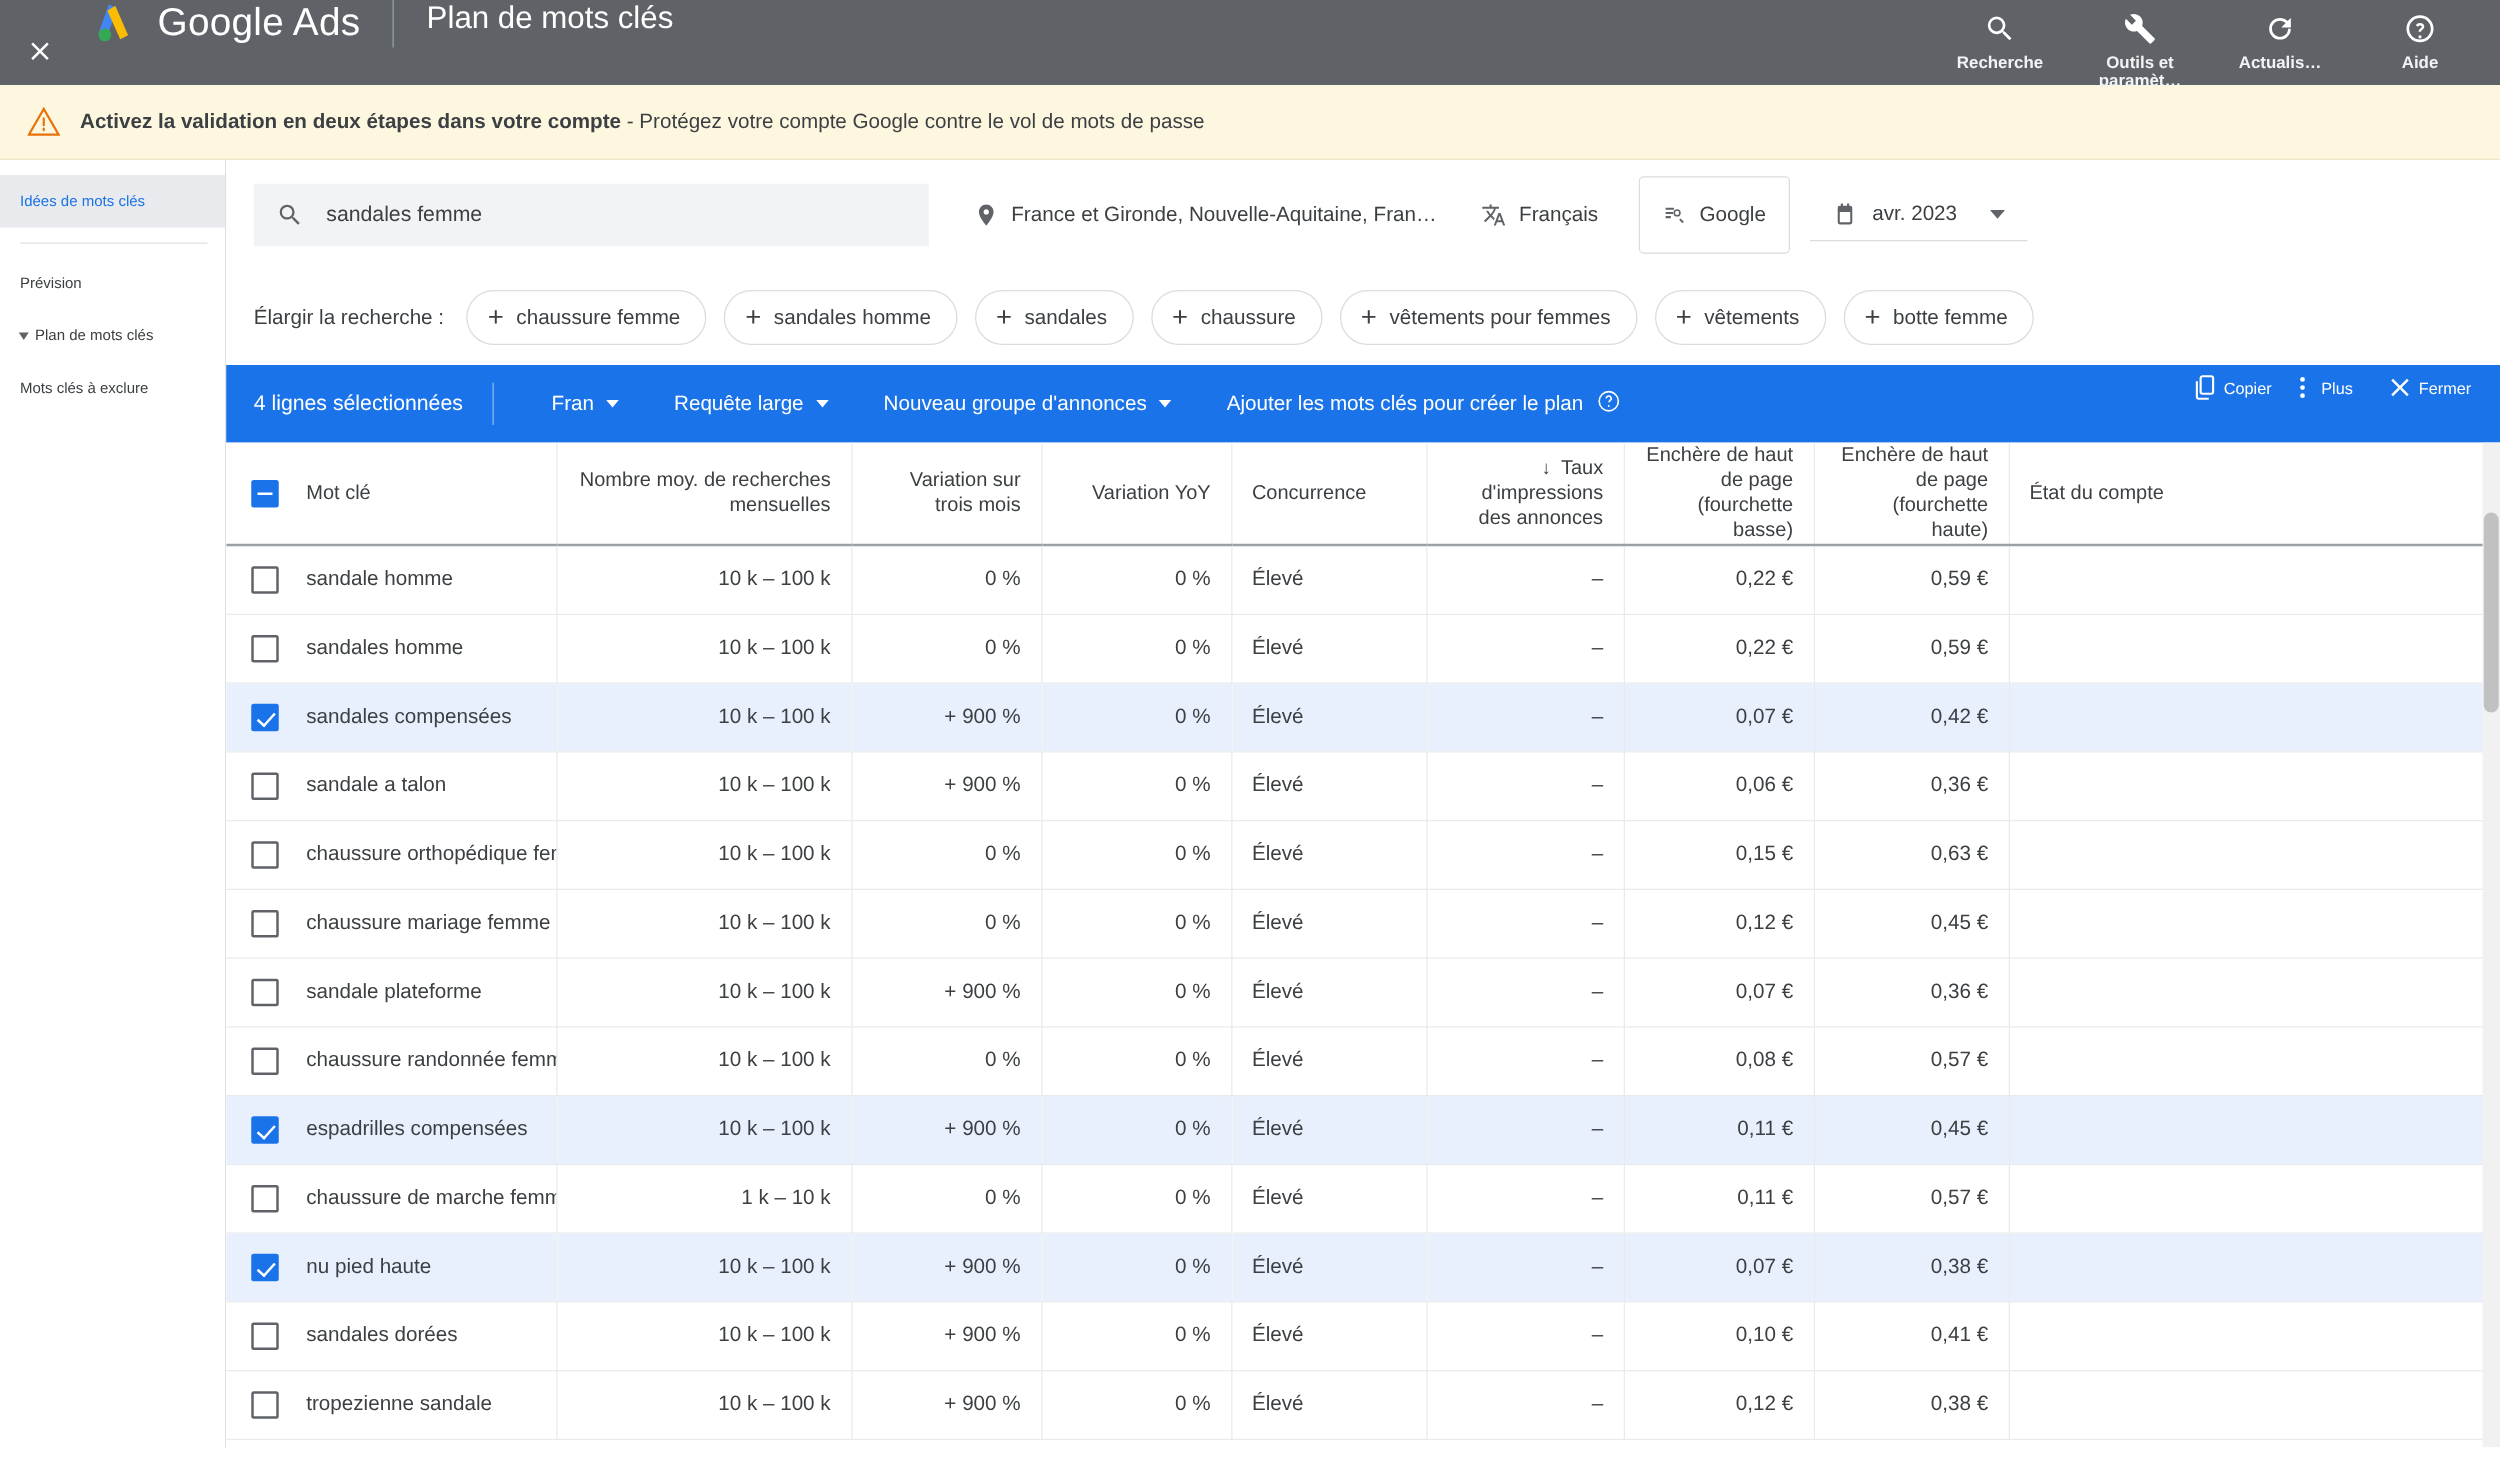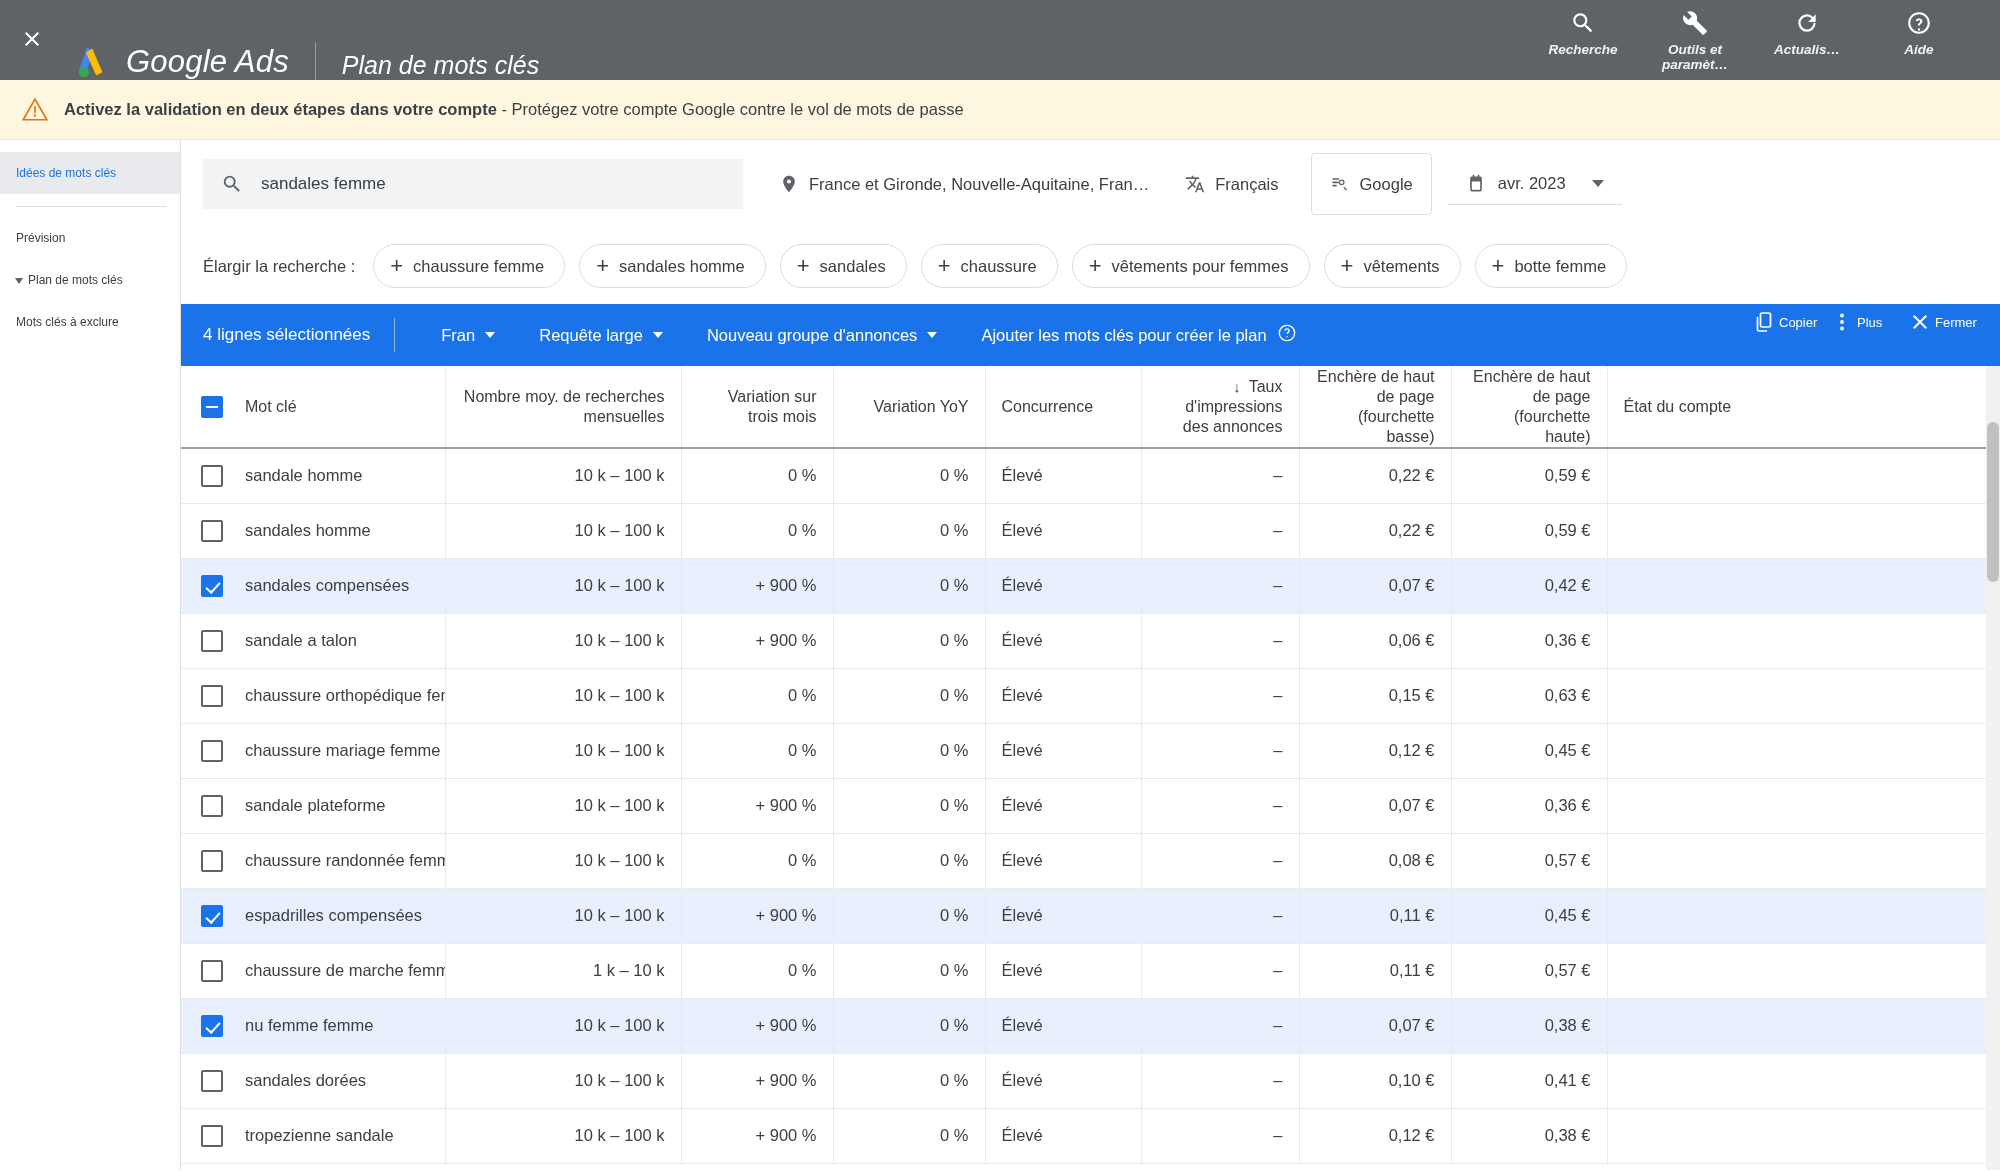--- a/index.html
+++ b/index.html
@@ -7,27 +7,26 @@
     margin: 0; padding: 0;
     width: 2000px; height: 1172px;
     overflow: hidden;
     background: #fff;
     font-family: "Liberation Sans", sans-serif;
     -webkit-font-smoothing: antialiased;
   }
 
   
   .topbar {
-    height: 80px;
+    height: 68px;
     background: #5f6368;
     display: flex;
-    align-items: flex-end;
+    align-items: flex-start;
     position: relative;
     color: #fff;
-    font-style: italic;
   }
   .topbar-close {
     width: 64px; height: 82px;
     display: flex; align-items: center; justify-content: center;
     cursor: pointer;
   }
   .topbar-close svg { width: 24px; height: 24px; }
   .ads-logo {
     display: flex; align-items: center; gap: 14px;
     margin-left: 10px;
@@ -44,21 +43,21 @@
     background: #9aa0a6;
     margin: 0 26px;
   }
   .topbar-title {
     font-size: 25px;
     color: #fff;
     font-weight: 400;
   }
   .topbar-actions {
     position: absolute;
-    right: 25px; top: 0;
+    right: 8px; top: 0;
     height: 82px;
     display: flex;
     align-items: flex-start;
   }
   .topbar-action {
     width: 112px;
     padding-top: 10px;
     display: flex;
     flex-direction: column;
     align-items: center;
@@ -784,21 +783,21 @@
               <td class="txt">Élevé</td>
               <td class="num">–</td>
               <td class="num">0,11 €</td>
               <td class="num">0,57 €</td>
               <td class="txt last"></td>
             </tr>
             <tr class="selected">
               <td class="kwcell">
                 <div class="kwcell-inner">
                   <span class="cb checked"></span>
-                  <span>nu femme femme</span>
+                  <span>nu pied haute</span>
                 </div>
               </td>
               <td class="num">10 k – 100 k</td>
               <td class="num">+ 900 %</td>
               <td class="num">0 %</td>
               <td class="txt">Élevé</td>
               <td class="num">–</td>
               <td class="num">0,07 €</td>
               <td class="num">0,38 €</td>
               <td class="txt last"></td>

